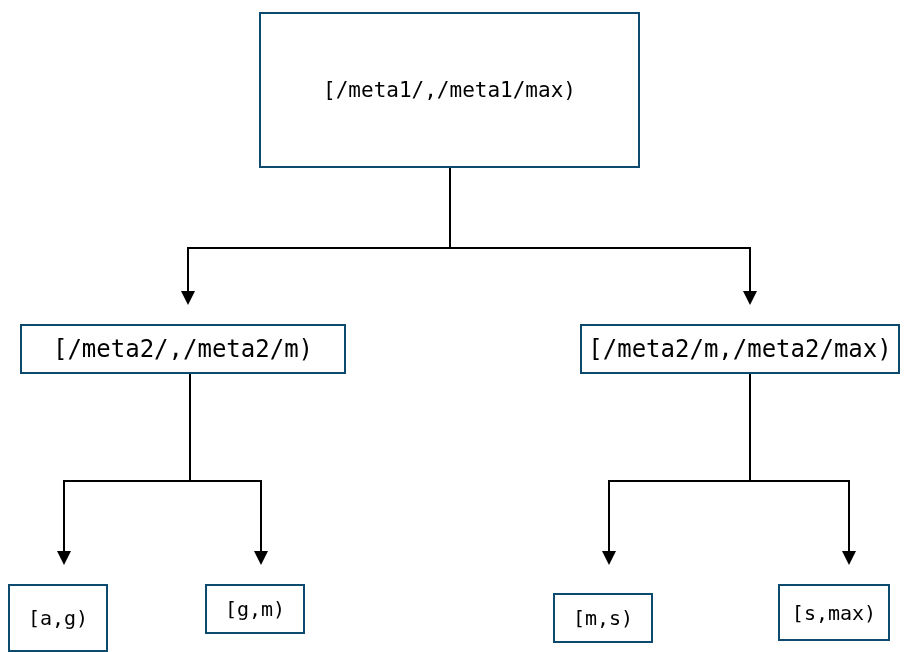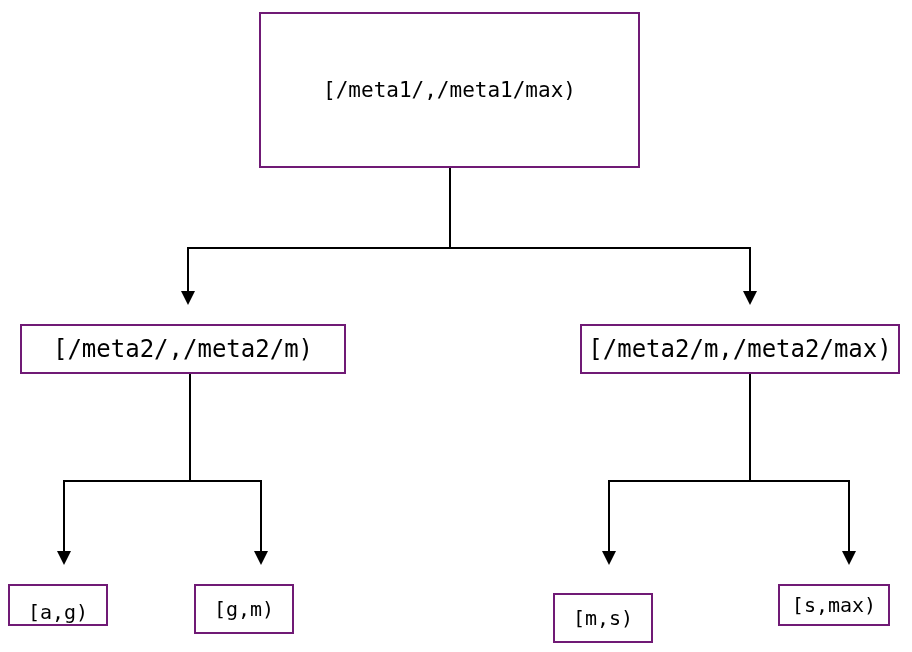--- a/index.html
+++ b/index.html
@@ -20,21 +20,21 @@
   #edge-layer {
     position: absolute;
     left: 0;
     top: 0;
     width: 912px;
     height: 652px;
   }
   .tree-node {
     position: absolute;
     box-sizing: border-box;
-    border: 2px solid #701a75;
+    border: 2px solid #0c4a6e;
     background: #ffffff;
     display: flex;
     align-items: center;
     justify-content: center;
     color: #000000;
     font-family: "DejaVu Sans Mono", "Liberation Mono", monospace;
     white-space: pre;
   }
   .node-label {
     font-family: "DejaVu Sans Mono", "Liberation Mono", monospace;
@@ -88,29 +88,29 @@
   </div>
 
   <div class="tree-node node-mid" style="left:20px; top:324px; width:326px; height:50px;">
     <span class="node-label">[/meta2/,/meta2/m)</span>
   </div>
 
   <div class="tree-node node-mid" style="left:580px; top:324px; width:320px; height:50px;align-items:center;">
     <span class="node-label">[/meta2/m,/meta2/max)</span>
   </div>
 
-  <div class="tree-node node-leaf" style="left:8px; top:584px; width:100px; height:42px;align-items:flex-end;">
+  <div class="tree-node node-leaf" style="left:8px; top:584px; width:100px; height:68px;">
     <span class="node-label">[a,g)</span>
   </div>
 
-  <div class="tree-node node-leaf" style="left:194px; top:584px; width:100px; height:50px;">
+  <div class="tree-node node-leaf" style="left:205px; top:584px; width:100px; height:50px;">
     <span class="node-label">[g,m)</span>
   </div>
 
   <div class="tree-node node-leaf" style="left:553px; top:584px; width:100px; height:50px;margin-top:9px;">
     <span class="node-label">[m,s)</span>
   </div>
 
-  <div class="tree-node node-leaf" style="left:778px; top:584px; width:112px; height:42px;">
+  <div class="tree-node node-leaf" style="left:778px; top:584px; width:112px; height:57px;">
     <span class="node-label">[s,max)</span>
   </div>
 
 </div>
 
 </body></html>

